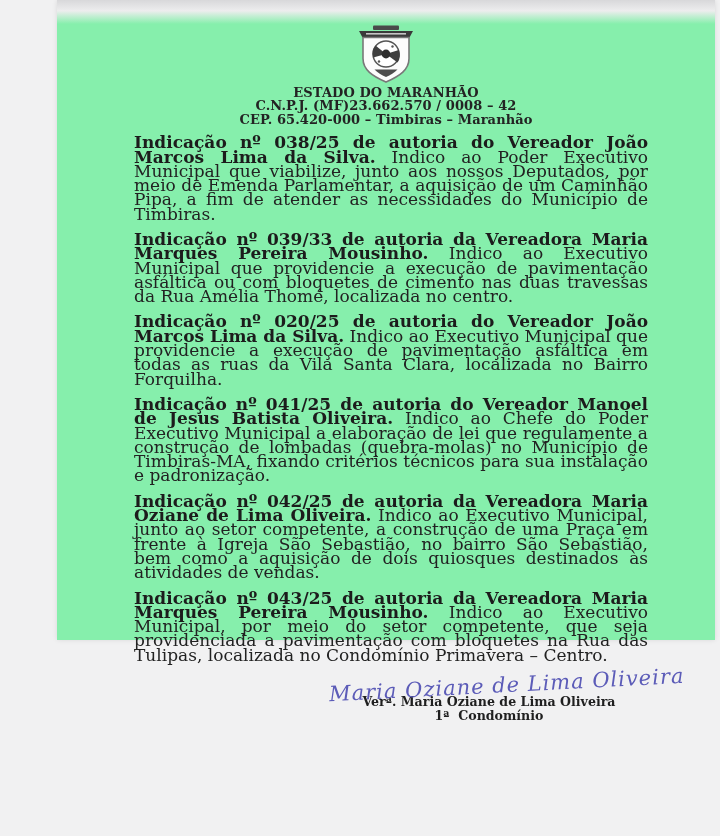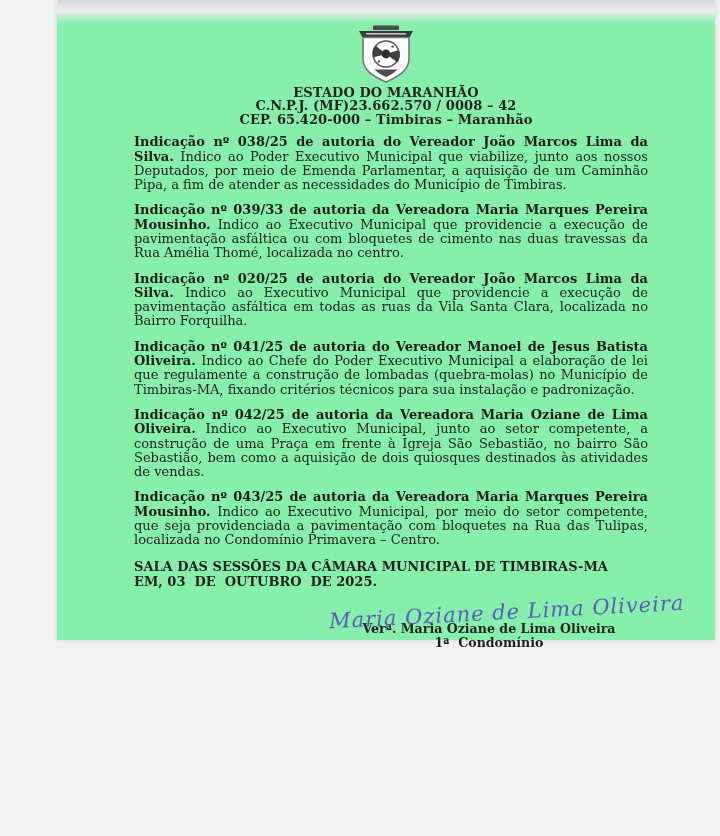--- a/index.html
+++ b/index.html
@@ -50,21 +50,21 @@
     letter-spacing: 0.1px;
   }
   .header-block .hline { white-space: pre-wrap; }
   .doc-body {
     width: 514px;
     margin: 9px 0 0 77px;
     color: #222222;
   }
   .doc-body p {
     margin: 0 0 11px 0;
-    font-size: 13px;
+    font-size: 17px;
     line-height: 14.3px;
     text-align: justify;
   }
   .doc-body p strong { color: #1c1c1c; }
   .closing {
     width: 540px;
     margin: 2px 0 0 77px;
     font-weight: bold;
     font-size: 13px;
     line-height: 15px;
@@ -146,24 +146,20 @@
       <p>
         <strong>Indicação nº 042/25 de autoria da Vereadora Maria Oziane de Lima Oliveira.</strong>
         <span>Indico ao Executivo Municipal, junto ao setor competente, a construção de uma Praça em frente à Igreja São Sebastião, no bairro São Sebastião, bem como a aquisição de dois quiosques destinados às atividades de vendas.</span>
       </p>
       <p>
         <strong>Indicação nº 043/25 de autoria da Vereadora Maria Marques Pereira Mousinho.</strong>
         <span>Indico ao Executivo Municipal, por meio do setor competente, que seja providenciada a pavimentação com bloquetes na Rua das Tulipas, localizada no Condomínio  Primavera – Centro.</span>
       </p>
     </div>
 
-    <div class="closing">
-      <div class="cline">SALA DAS SESSÕES DA CÂMARA MUNICIPAL DE TIMBIRAS-MA</div>
-      <div class="cline">EM, 03  DE  OUTUBRO  DE 2025.</div>
-    </div>
 
     <div class="sig-block">
       <div class="sig-script" id="sig-script" style="color: rgb(92, 92, 184);">Maria Oziane de Lima Oliveira</div>
       <div class="sig-name">Verª. Maria Oziane de Lima Oliveira</div>
       <div class="sig-title">1ª  Condomínio</div>
     </div>
   </div>
 </div>
 
 </body></html>

